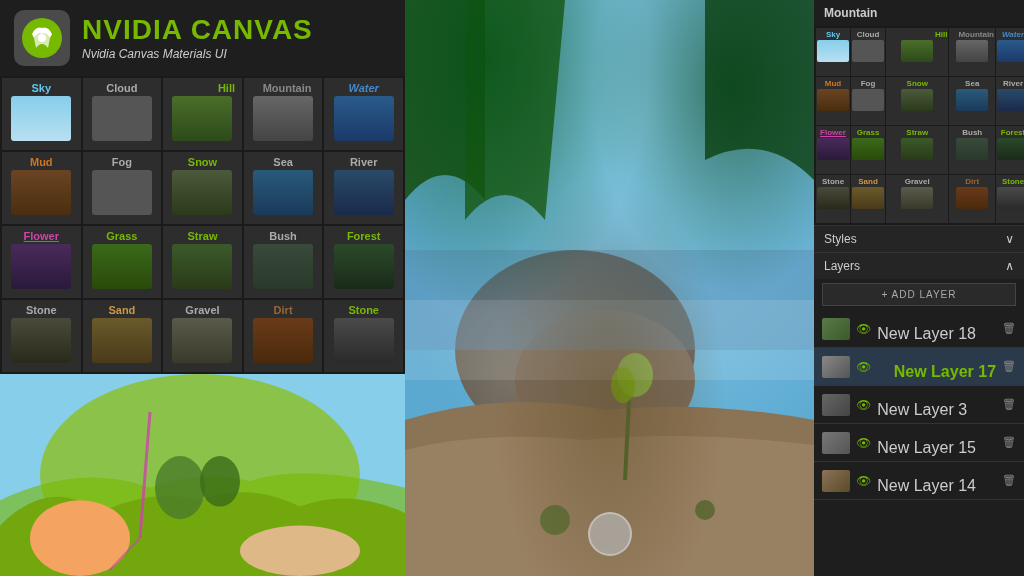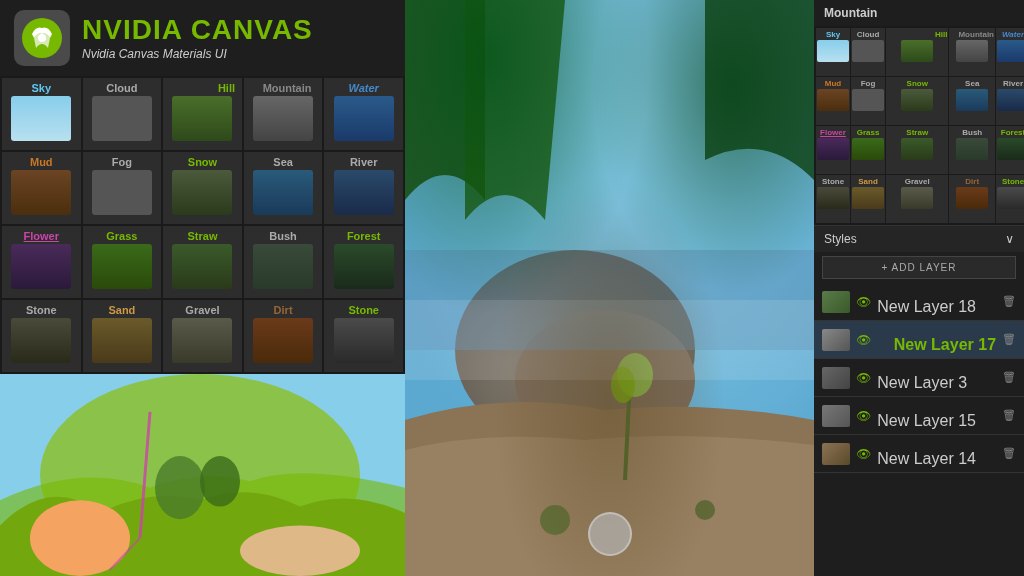--- a/index.html
+++ b/index.html
@@ -598,20 +598,24 @@
       <div class="mini-thumb thumb-stone2"></div>
     </div>
     </div>
 
   <div class="section-header">
     <span>Styles</span>
     <span class="chevron">∨</span>
   </div>
 
   <div class="layers-section">
+    <div class="section-header">
+      <span>Layers</span>
+      <span class="chevron">∧</span>
+    </div>
 
     <div class="add-layer-btn">+ ADD LAYER</div>
 
     <div id="layers-list">
     <div class="layer-row">
     <div class="layer-thumb lt-18"></div>
     <span class="eye-icon">👁</span>
     <span class="layer-name">New Layer 18</span>
     <span class="trash-icon">🗑</span>
   </div>

